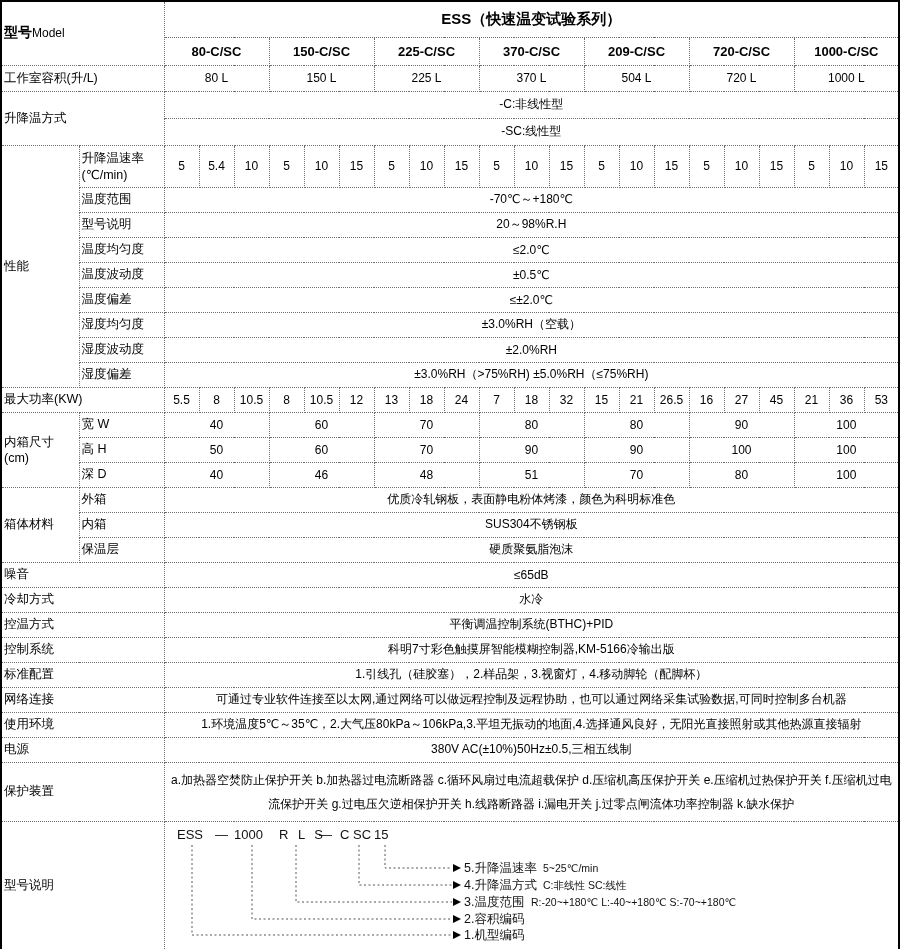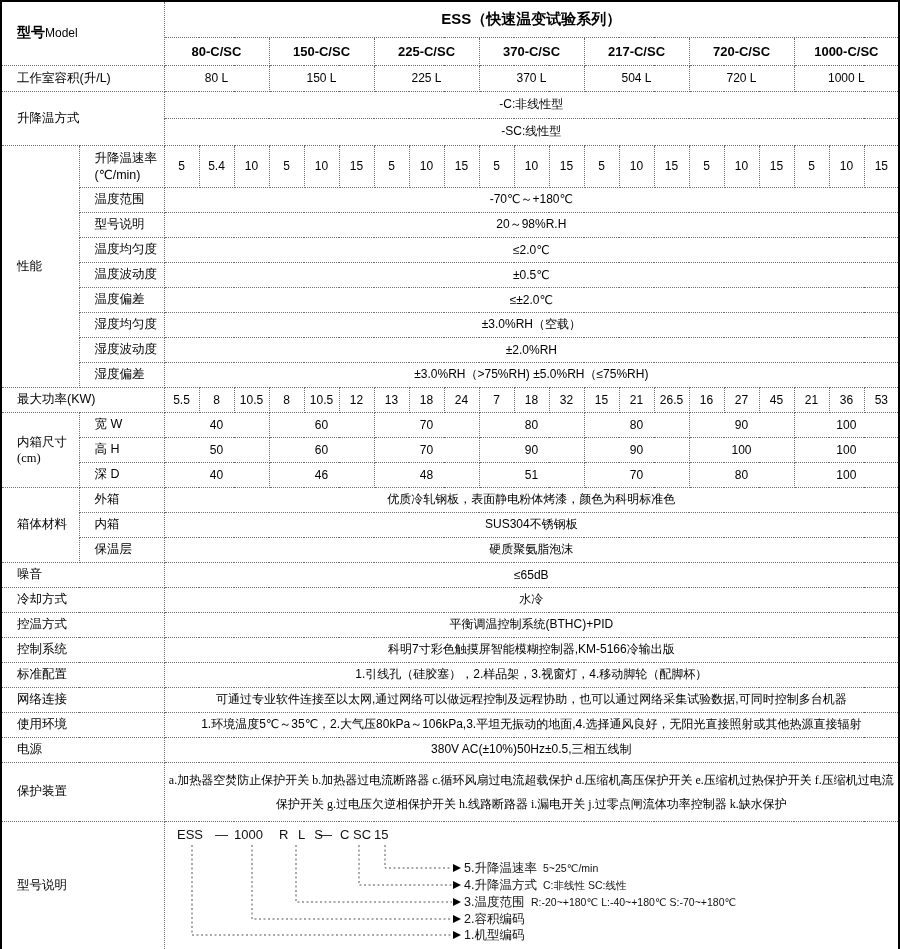--- a/index.html
+++ b/index.html
@@ -3,22 +3,22 @@
 <meta charset="utf-8">
 <style>
   html,body{margin:0;padding:0;background:#fff;color:#000;
     font-family:"Liberation Sans","DejaVu Sans",sans-serif;}
   .wrap{width:900px;}
   table{border-collapse:collapse;table-layout:fixed;width:900px;
     border:2px solid #000;background:#fff;}
   td{border:1px dotted #6e6e6e;font-size:12px;text-align:center;
     vertical-align:middle;padding:1px 3px;overflow:hidden;
     white-space:nowrap;}
-  td.wrapok{white-space:normal;font-family:Liberation Serif, serif;}
-  .lbl{text-align:left;padding-left:15px;white-space:normal;font-size:12.5px;}
+  td.wrapok{white-space:normal;}
+  .lbl{text-align:left;padding-left:2px;white-space:normal;font-size:12.5px;}
   .title{font-weight:bold;font-size:15px;margin-top:23px;}
   .model{font-weight:bold;font-size:13px;}
   .zh-big{font-weight:bold;font-size:14px;}
   .en-sm{font-size:12px;}
   .h36{height:36px}.h28{height:28px}.h26{height:26px}.h27{height:27px}
   .h42{height:42px}.h25{height:25px}.h59{height:59px}.h129{height:129px}
   .prot{text-align:center;line-height:24px;font-size:12px;}
   .diagcell{padding:0;vertical-align:top;}
   svg{display:block;}
   .cline{fill:none;stroke:#555;stroke-width:1;stroke-dasharray:2,2.5;}
@@ -63,21 +63,21 @@
     <td class="lbl" colspan="2" rowspan="2">
       <span class="zh-big">型号</span><span class="en-sm">Model</span>
     </td>
     <td class="title" colspan="21">ESS（快速温变试验系列）</td>
   </tr>
   <tr class="h28">
           <td class="model" colspan="3">80-C/SC</td>
           <td class="model" colspan="3">150-C/SC</td>
           <td class="model" colspan="3">225-C/SC</td>
           <td class="model" colspan="3">370-C/SC</td>
-          <td class="model" colspan="3">217-C/SC</td>
+          <td class="model" colspan="3">209-C/SC</td>
           <td class="model" colspan="3">720-C/SC</td>
           <td class="model" colspan="3">1000-C/SC</td>
         </tr>
 
   <tr class="h26">
     <td class="lbl" colspan="2">工作室容积(升/L)</td>
   <td colspan="3">80 L</td>
           <td colspan="3">150 L</td>
           <td colspan="3">225 L</td>
           <td colspan="3">370 L</td>

